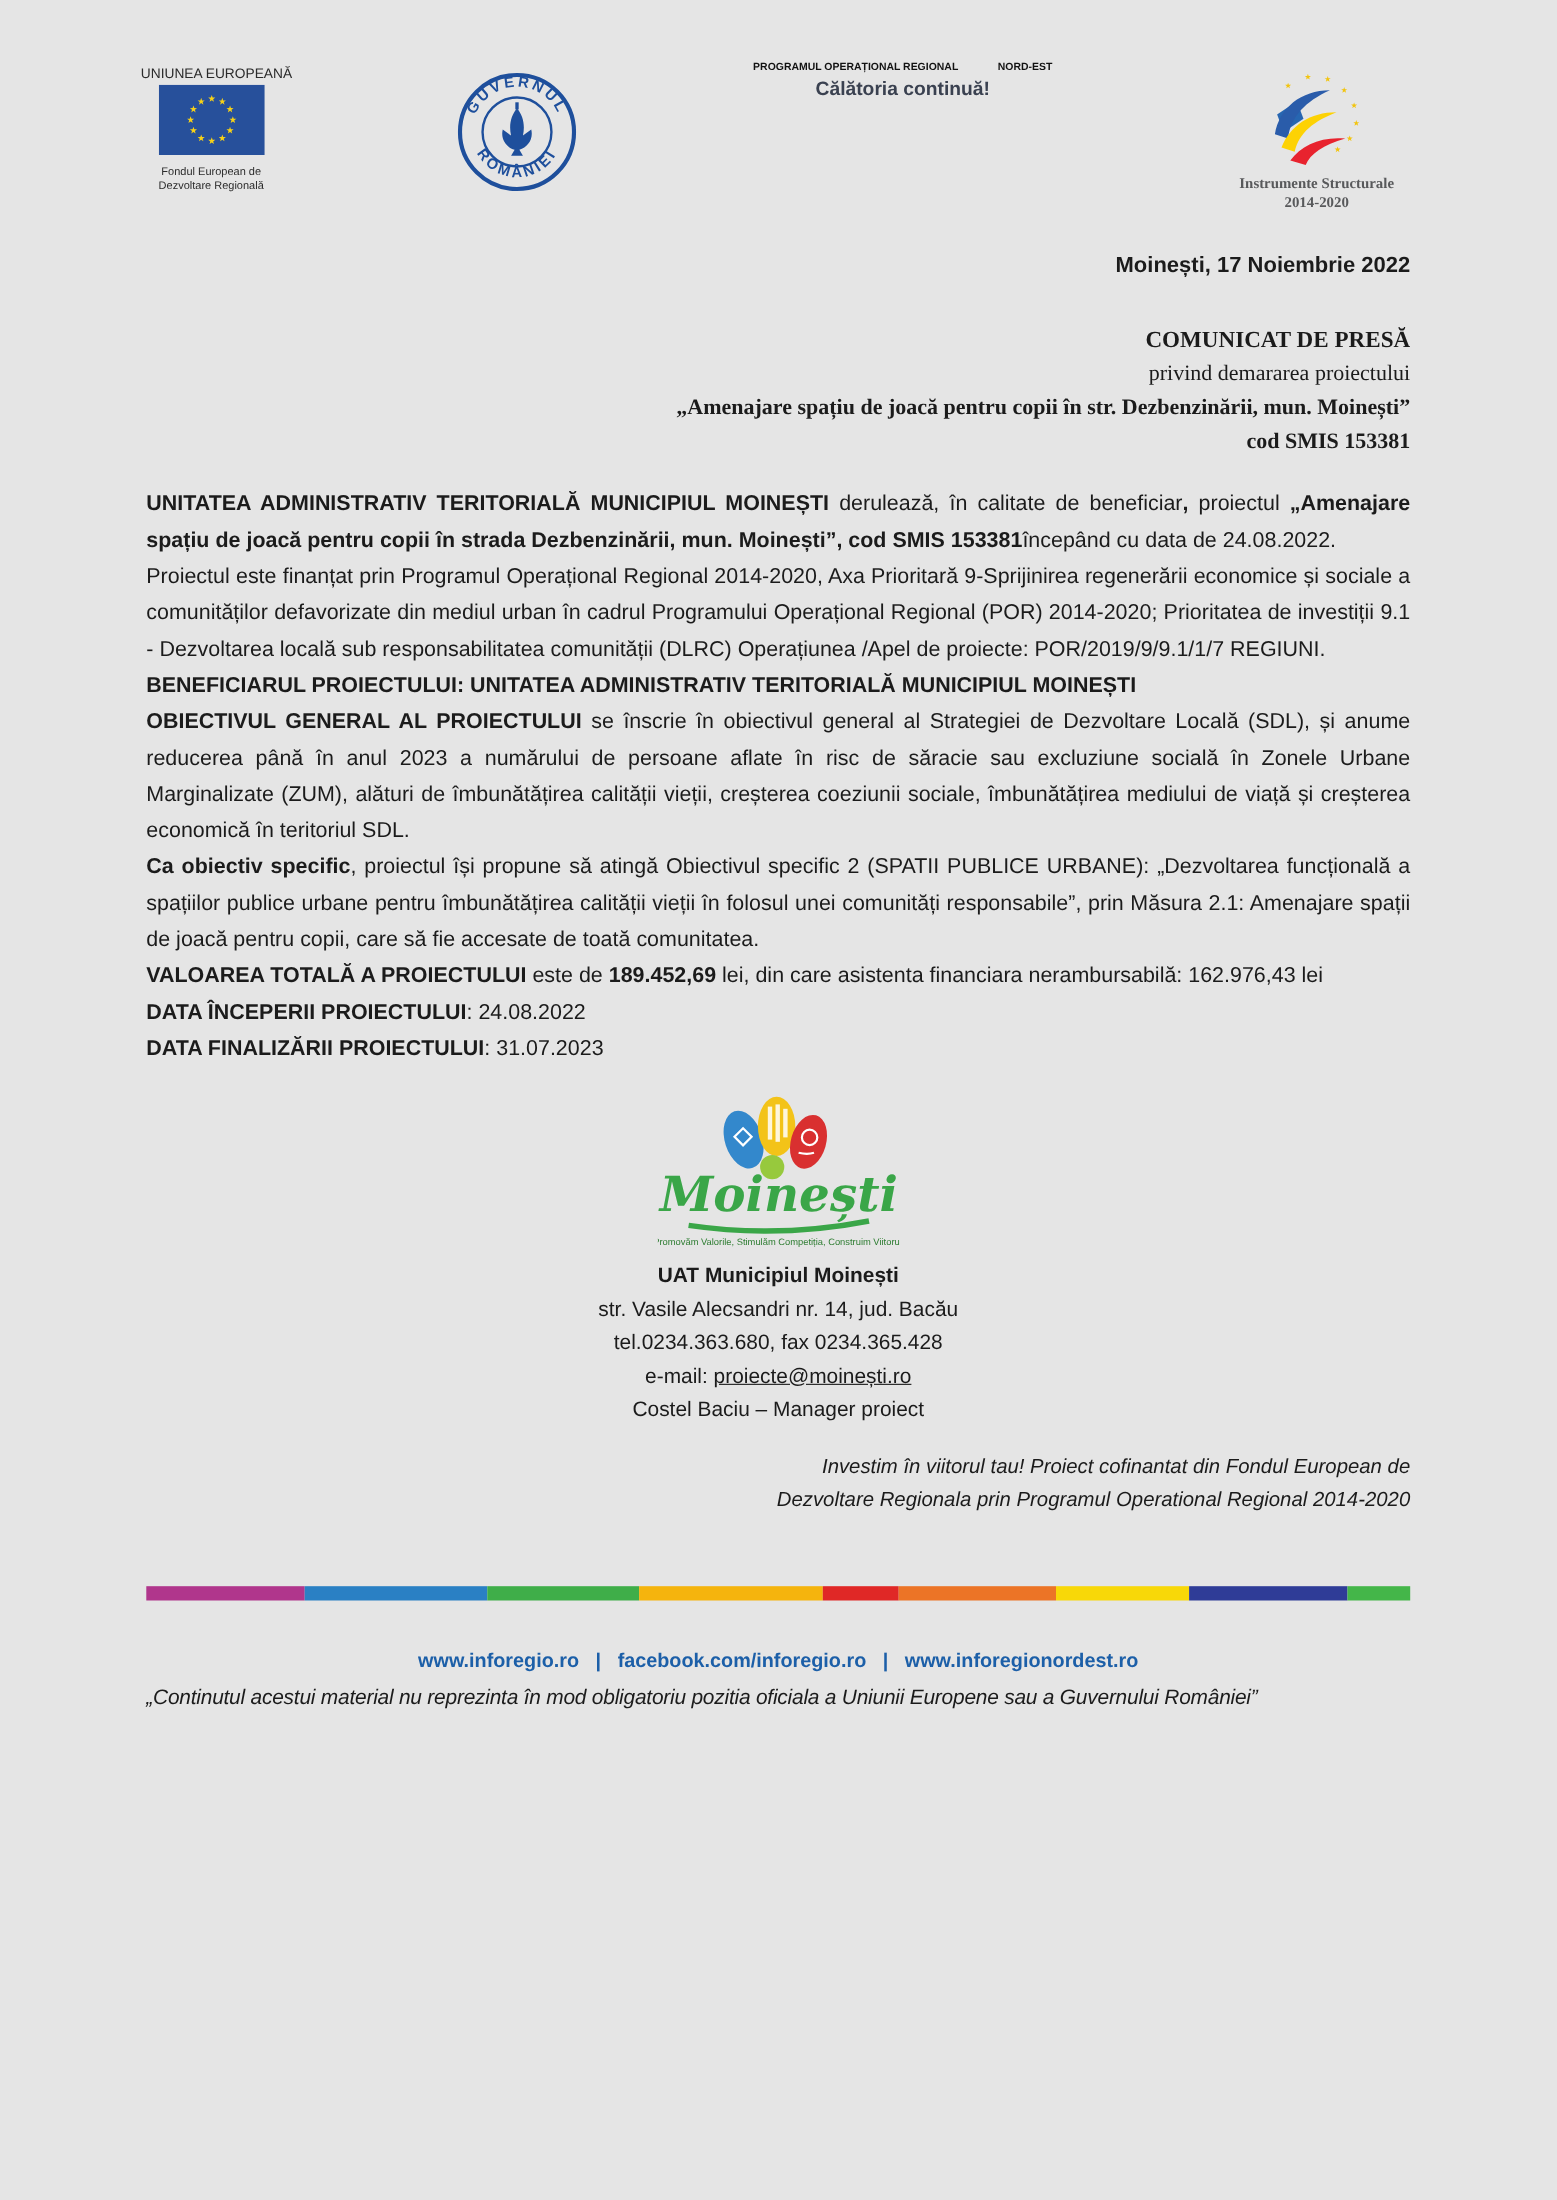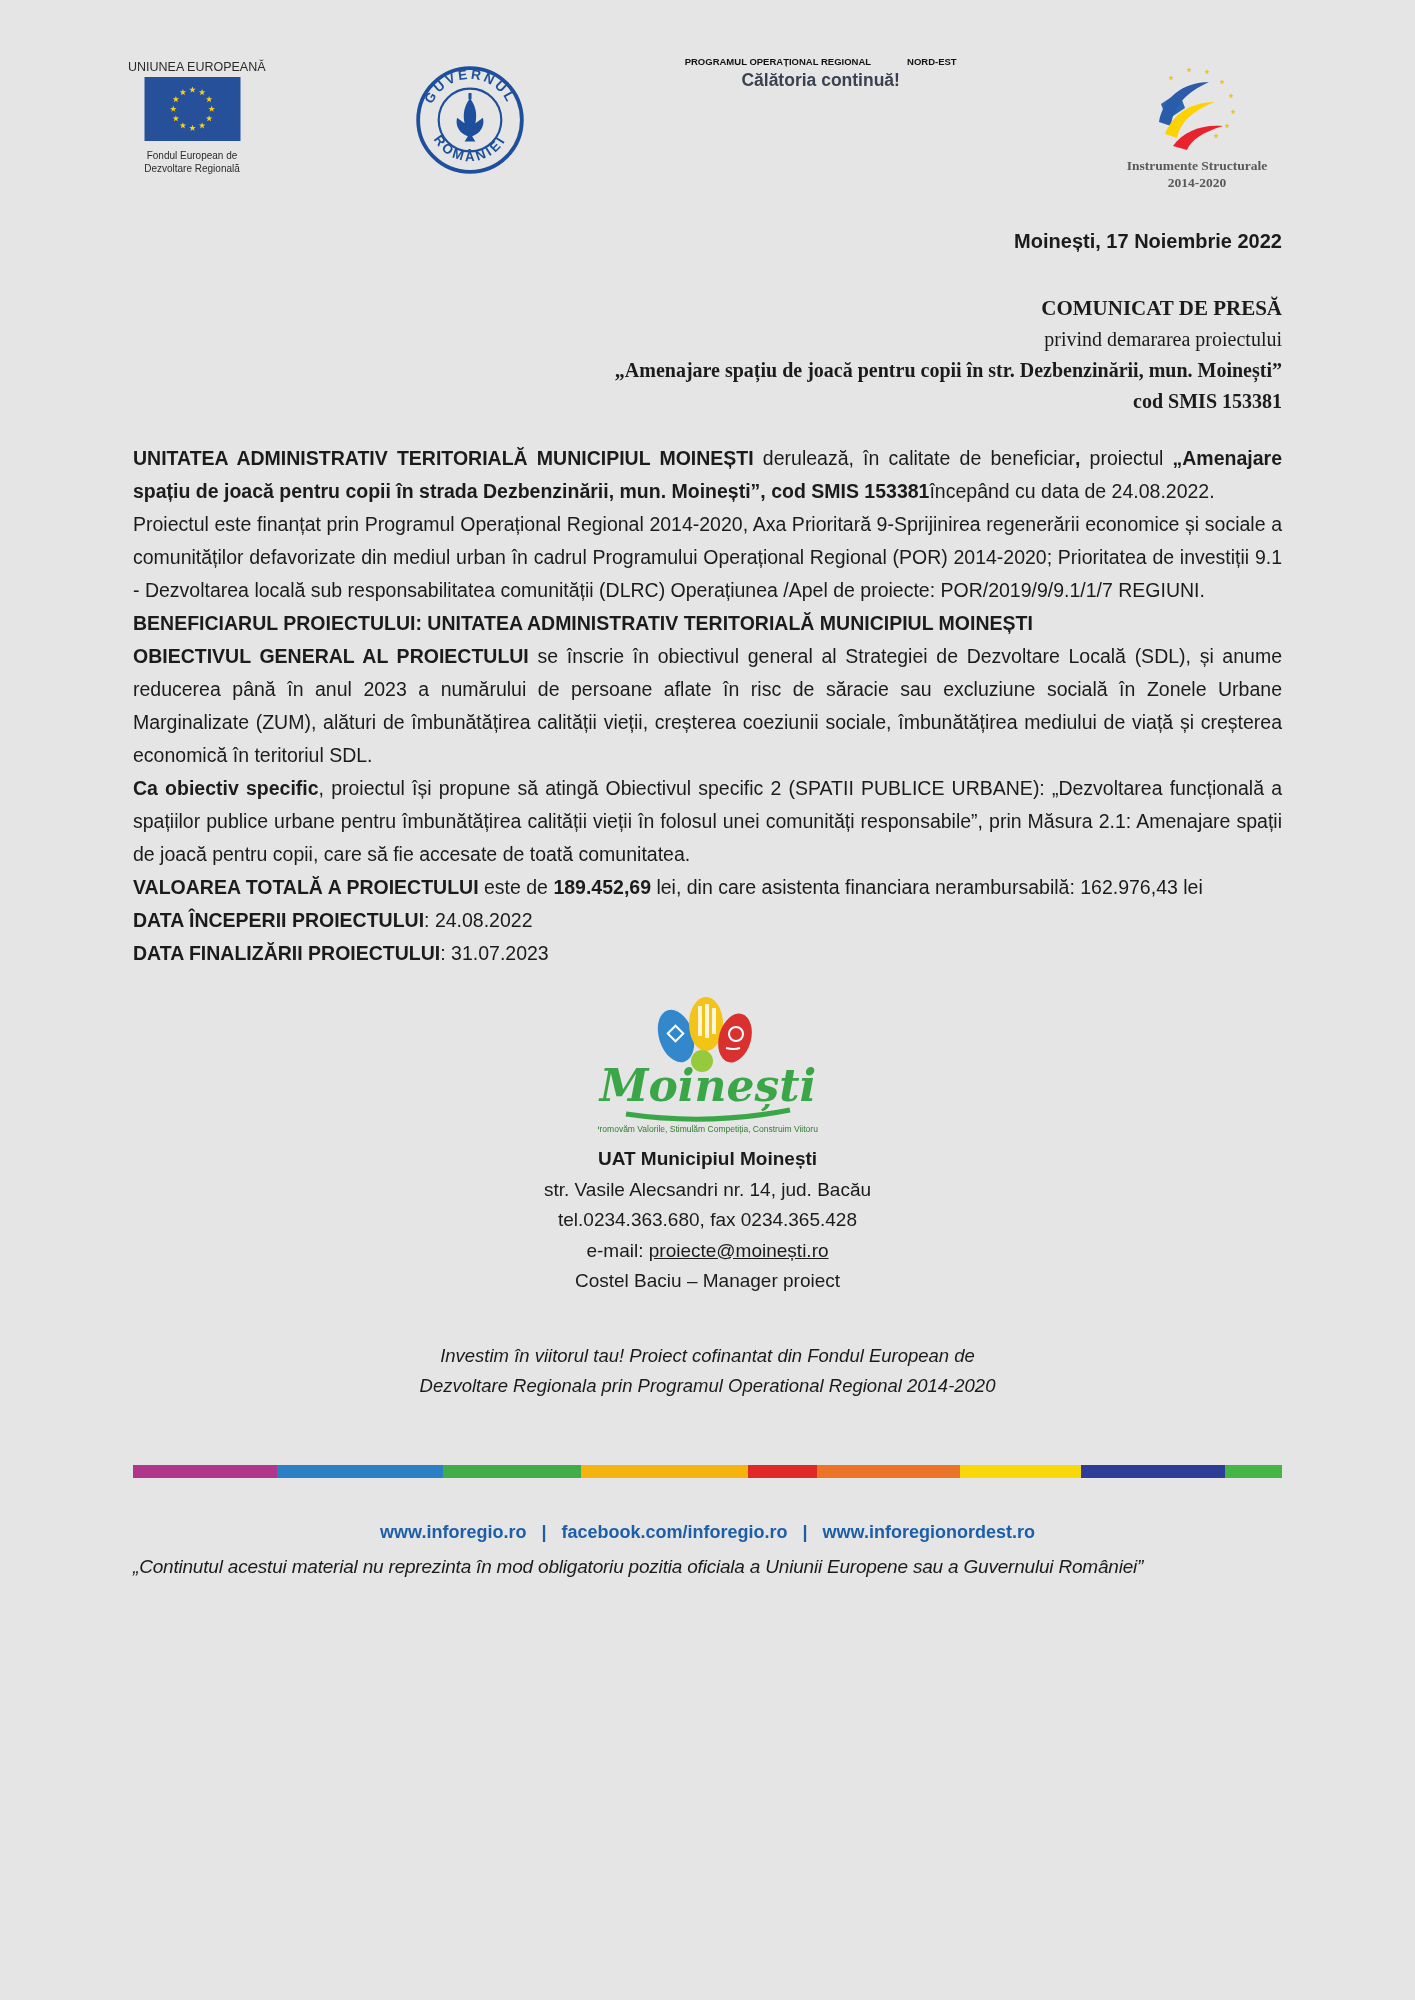--- a/index.html
+++ b/index.html
@@ -37,22 +37,22 @@
   .t-bold{font-weight:bold;}
   .t1{font-size:21px;font-weight:bold;}
   .body-text{margin-top:25px;font-size:19.5px;line-height:33px;text-align:justify;}
   .para b{font-weight:bold;}
 
   
   .mo-block{text-align:center;margin-top:18px;}
   .contact{text-align:center;font-size:19px;line-height:30.5px;}
   .contact .org{font-weight:bold;}
   .email-link{color:inherit;text-decoration:underline;cursor:pointer;}
-  .slogan{text-align:center;font-style:italic;font-size:18.5px;line-height:30px;
-          margin-top:44px;font-weight:500;}
+  .slogan{text-align:right;font-style:italic;font-size:18.5px;line-height:30px;
+          margin-top:20px;font-weight:500;}
 
   
   .stripe{display:flex;height:13px;margin-top:64px;}
   .stripe-seg{height:100%;}
   .links{text-align:center;margin-top:44px;font-size:18px;font-weight:bold;color:#1c5fa8;}
   .links .sep{margin:0 15px;}
   .disclaimer{text-align:left;font-style:italic;font-size:19px;margin-top:13px;
               font-weight:500;letter-spacing:-0.2px;}
 </style>
 </head>

